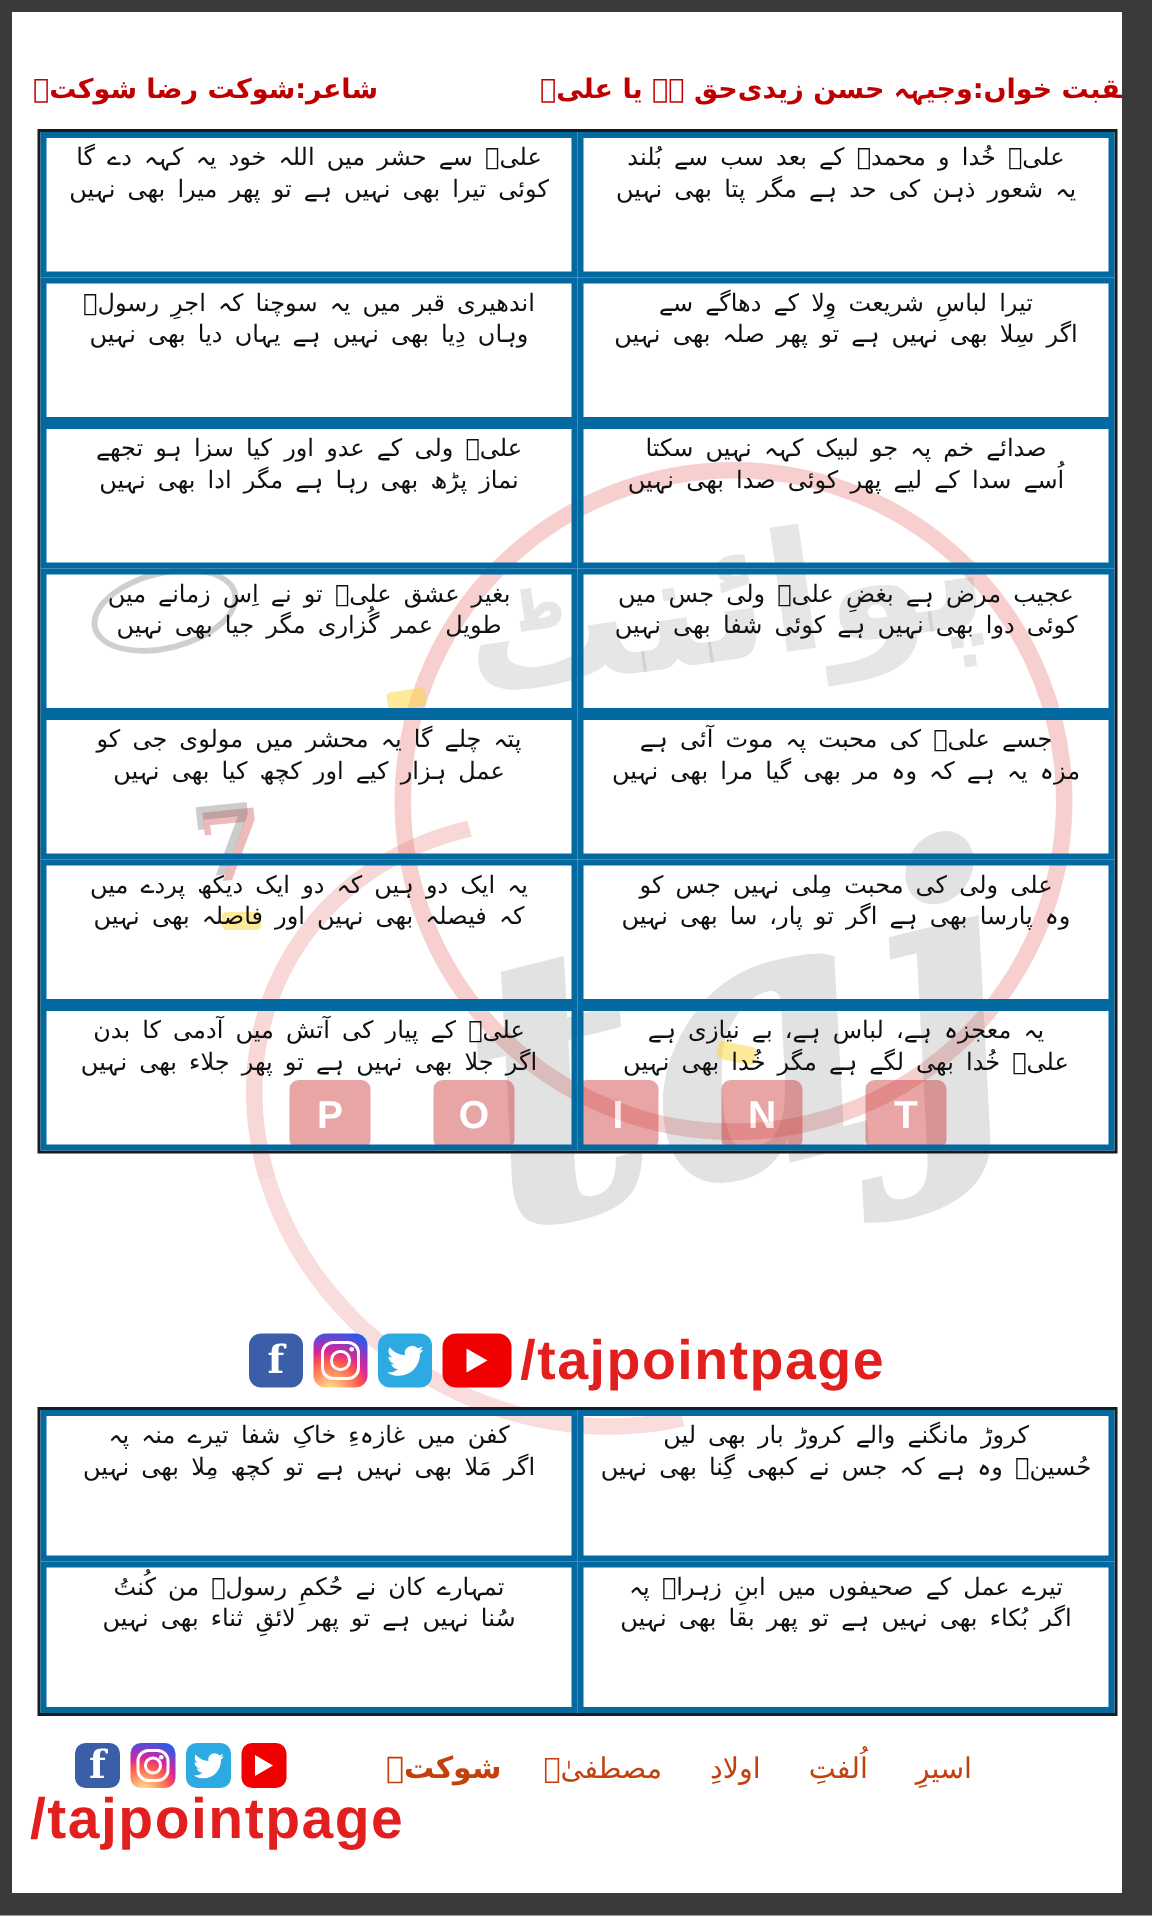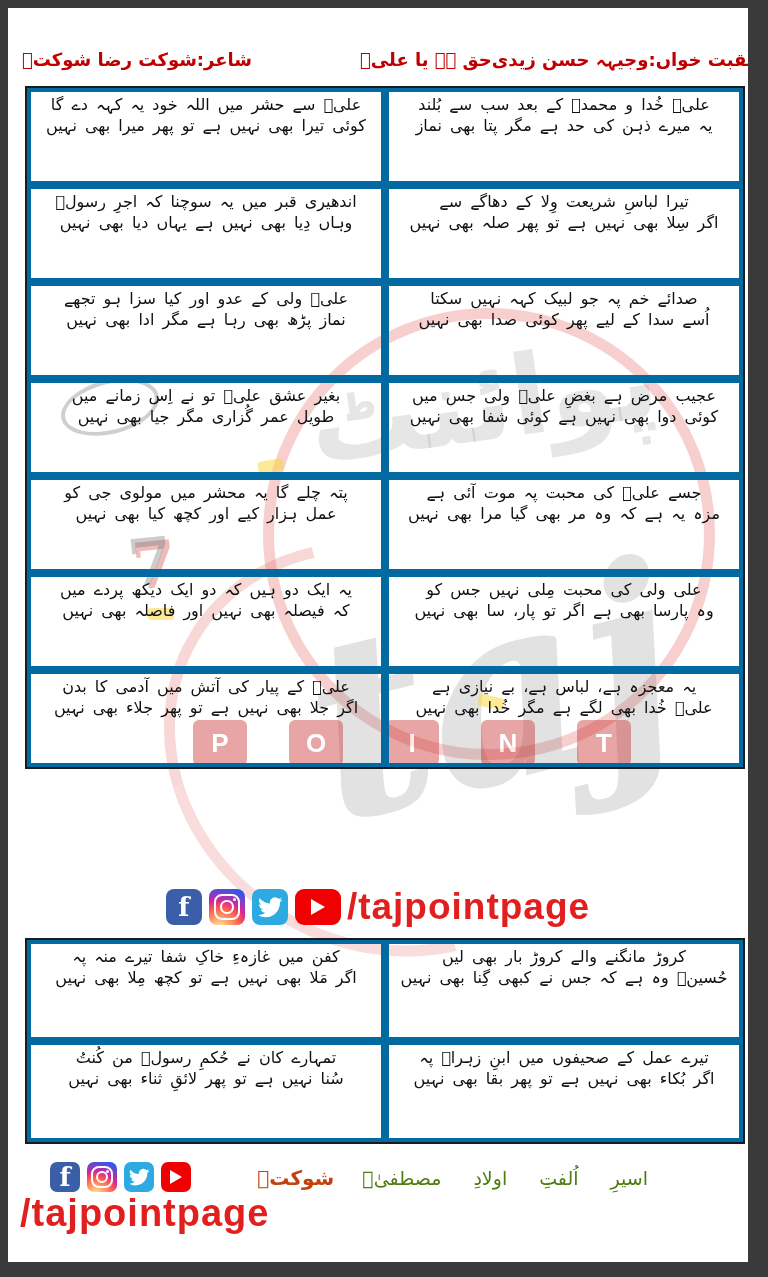--- a/index.html
+++ b/index.html
@@ -114,21 +114,21 @@
   .social-band .handle-text{font-size:37px;}
   
   .footer{
     position:absolute;left:0;top:1136px;width:100%;height:118px;z-index:3;
   }
   .footer .icons-row{position:absolute;left:42px;top:18px;}
   .maqta-line1{
     position:absolute;right:100px;top:22px;direction:rtl;
     display:flex;gap:28px;align-items:baseline;white-space:nowrap;
   }
-  .maqta-line1 .prefix{font-size:19px;color:#4d7c0f;word-spacing:26px;font-weight:500;}
+  .maqta-line1 .prefix{font-size:19px;color:#c2410c;word-spacing:26px;font-weight:500;}
   .maqta-line1 .takhallus{font-size:20px;color:#c2410c;font-weight:bold;}
   .footer .handle-text{position:absolute;left:12px;top:48px;font-size:38px;}
   .maqta-line2{
     position:absolute;left:228px;top:58px;direction:rtl;
     font-size:22px;color:#101010;word-spacing:5px;white-space:nowrap;font-weight:500;
   }
 </style>
 </head>
 <body>
 
@@ -153,21 +153,21 @@
 
   <div class="header">
     <span>شاعر:شوکت رضا شوکتؔ</span>
     <span class="title">حق ہے یا علیؑ</span>
     <span>منقبت خواں:وجیہہ حسن زیدی</span>
   </div>
 
   <div class="lyrics-table upper">
       <div class="cell">
         <div class="verse-line">علیؑ خُدا و محمدؐ کے بعد سب سے بُلند</div>
-        <div class="verse-line">یہ میرے ذہن کی حد ہے مگر پتا بھی نماز</div>
+        <div class="verse-line">یہ شعور ذہن کی حد ہے مگر پتا بھی نہیں</div>
       </div>
       <div class="cell">
         <div class="verse-line">علیؑ سے حشر میں اللہ خود یہ کہہ دے گا</div>
         <div class="verse-line">کوئی تیرا بھی نہیں ہے تو پھر میرا بھی نہیں</div>
       </div>
       <div class="cell">
         <div class="verse-line">تیرا لباسِ شریعت وِلا کے دھاگے سے</div>
         <div class="verse-line">اگر سِلا بھی نہیں ہے تو پھر صلہ بھی نہیں</div>
       </div>
       <div class="cell">

